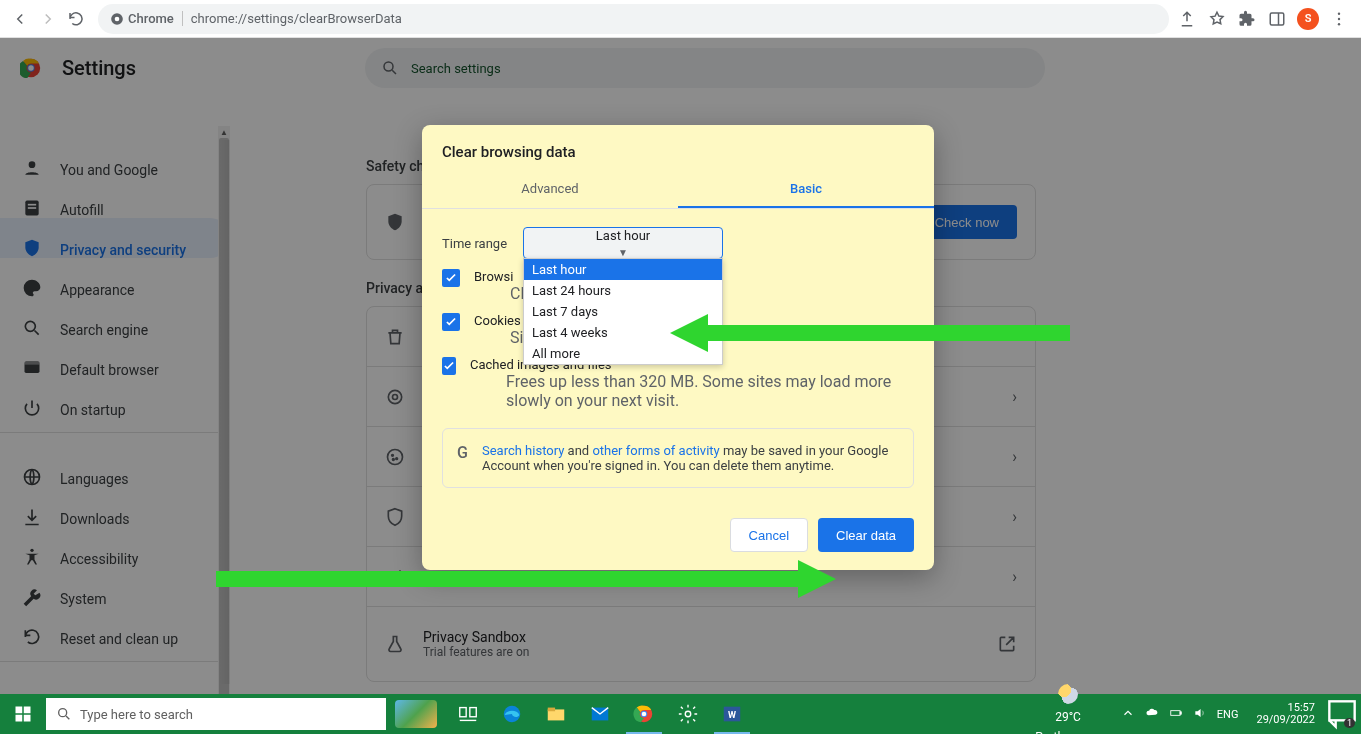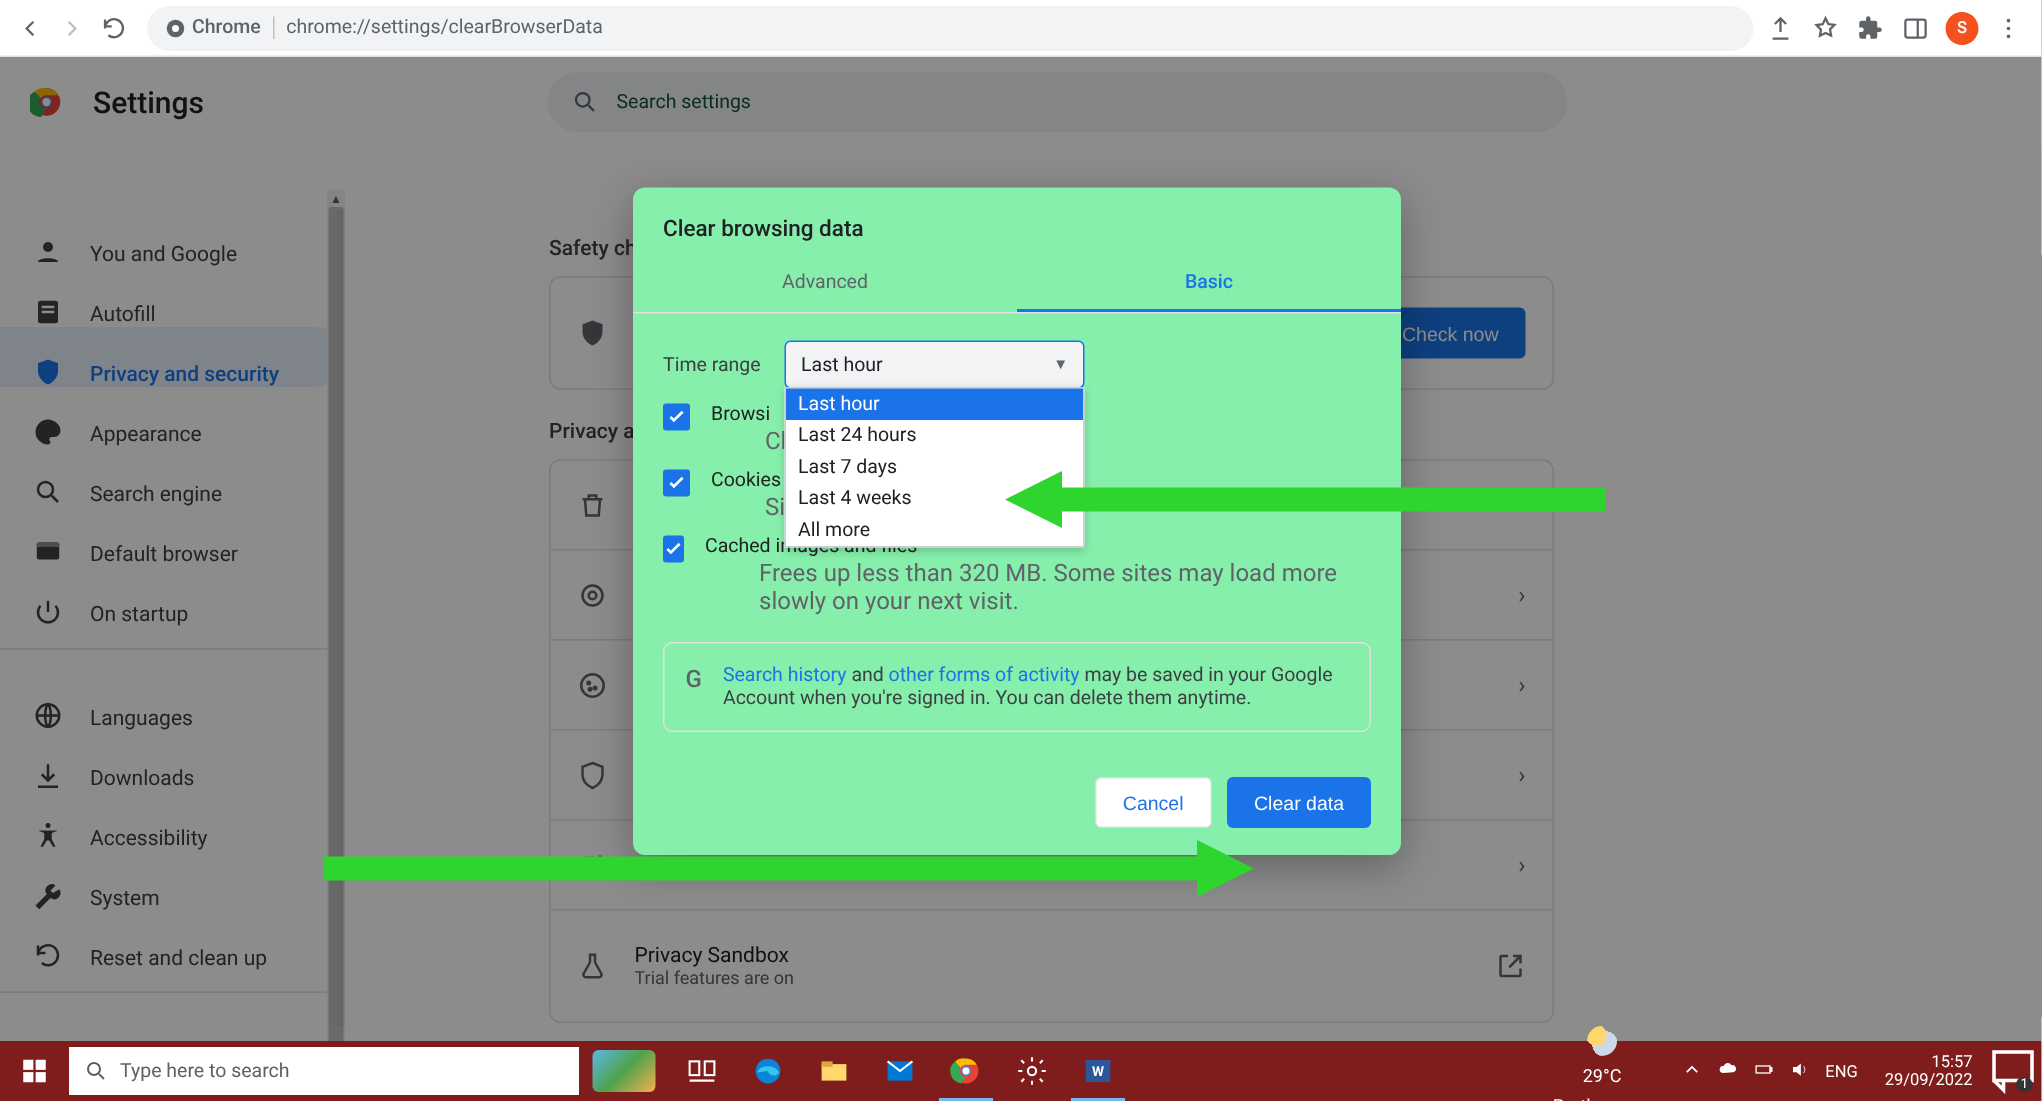--- a/index.html
+++ b/index.html
@@ -135,39 +135,40 @@
   .checknow{
     background:#1a73e8;color:#fff;border:none;border-radius:4px;height:34px;padding:0 18px;font-size:13px;font-weight:500;
   }
   .open-icon{width:18px;height:18px;color:#5f6368;}
 
   
   .modal{
     position:absolute;
     top:125px; left:422px;
     width:512px;
-    background:#86efac; border-radius:8px;
+    background:#fef9c3; border-radius:8px;
     box-shadow:0 8px 28px rgba(0,0,0,0.3);
     z-index:10;
     color:#202124;
   }
   .modal h2{font-size:15px;font-weight:500;padding:18px 20px 10px;}
   .tabs{display:flex;border-bottom:1px solid #e0e0e0;}
   .tab{flex:1;text-align:center;padding:10px 0;font-size:13px;color:#5f6368;cursor:pointer;border-bottom:2px solid transparent;}
   .tab.active{color:#1a73e8;border-bottom-color:#1a73e8;font-weight:500;}
   .modal-body{padding:18px 20px;}
   .tr-row{display:flex;align-items:center;gap:16px;margin-bottom:10px;}
   .tr-row label{font-size:13px;color:#3c4043;}
   .select-box{
     position:relative;
     border:1px solid #1a73e8;border-radius:4px;height:32px;
     background:#f1f3f4;
     display:flex;align-items:center;justify-content:space-between;
     padding:0 10px;font-size:13px;color:#202124;width:200px;
     cursor:pointer;
+    flex-direction:column;
   }
   .select-box .caret{color:#5f6368;font-size:10px;}
   .dropdown{
     position:absolute; top:30px; left:-1px; right:-1px;
     background:#fff; border:1px solid #ccc;
     box-shadow:0 2px 6px rgba(0,0,0,0.2);
     z-index:20;
   }
   .dropdown div{
     padding:3px 8px;font-size:13px;color:#202124;cursor:pointer;
@@ -193,21 +194,21 @@
 
   
   .arrow{
     position:absolute;z-index:30;pointer-events:none;
   }
   .arrow svg{display:block;}
 
   
   .taskbar{
     position:absolute;left:0;right:0;bottom:0;height:40px;
-    background:#7f1d1d;display:flex;align-items:center;
+    background:#15803d;display:flex;align-items:center;
     z-index:50;
   }
   .start{width:46px;height:40px;display:flex;align-items:center;justify-content:center;color:#fff;}
   .start svg{width:18px;height:18px;}
   .tb-search{
     width:340px;height:32px;background:#fff;display:flex;align-items:center;gap:8px;padding:0 10px;color:#606060;font-size:13px;
   }
   .tb-search svg{width:16px;height:16px;}
   .news{width:60px;height:40px;display:flex;align-items:center;justify-content:center;}
   .news .nimg{width:42px;height:28px;background:linear-gradient(135deg,#5eb7e8,#4fa24d,#f4b14c);border-radius:4px;}

